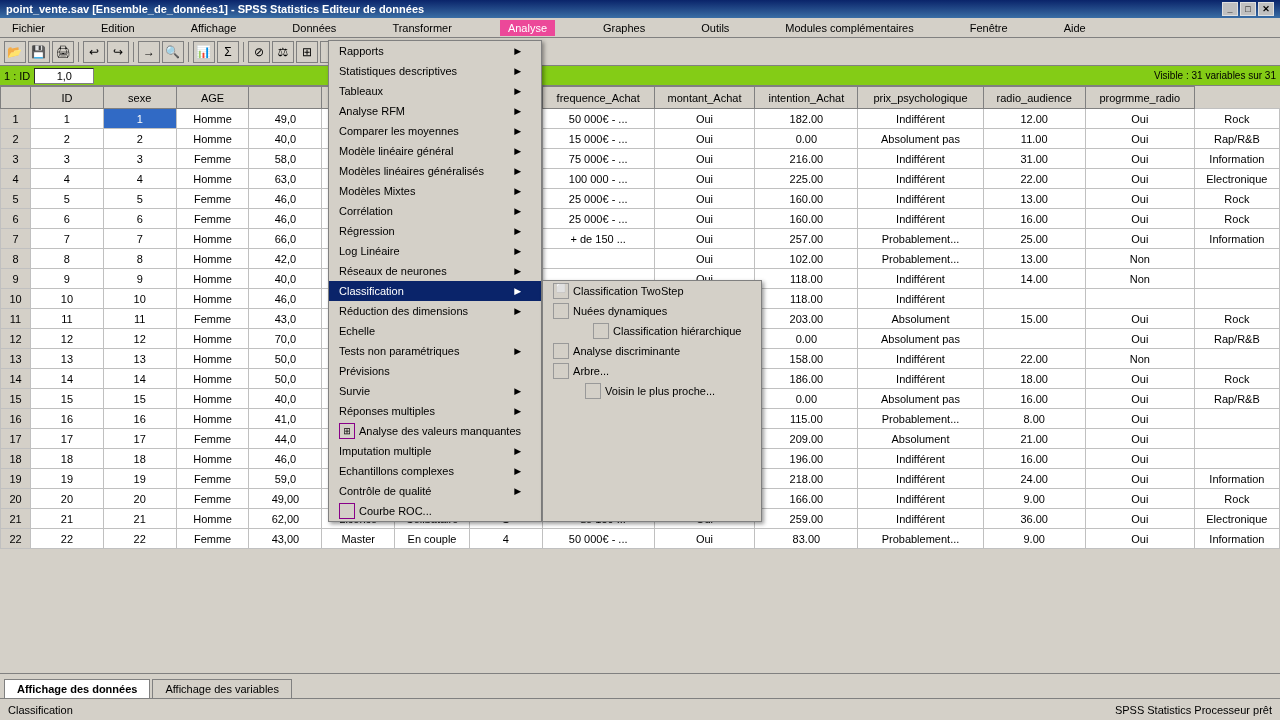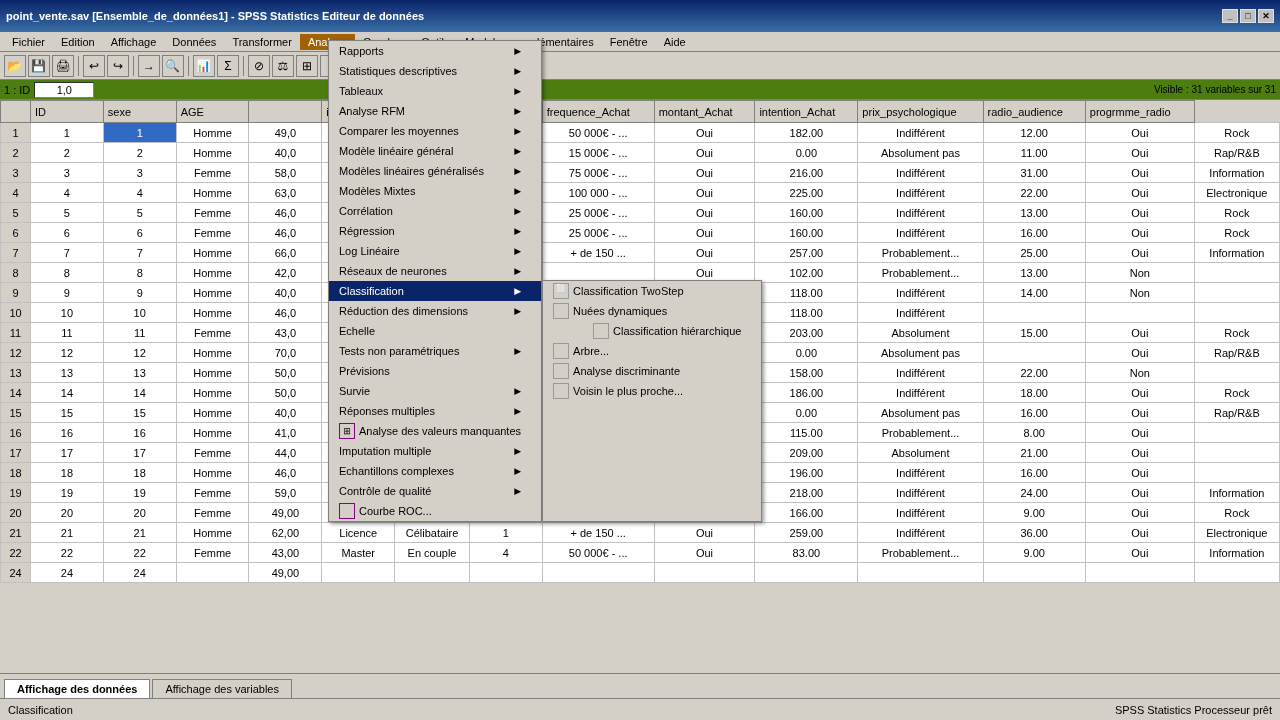--- a/index.html
+++ b/index.html
@@ -2,21 +2,21 @@
 <html><head>
   <meta charset="utf-8">
   <style>
     * { margin: 0; padding: 0; box-sizing: border-box; }
     body { font-family: 'Segoe UI', Tahoma, Geneva, Verdana, sans-serif; font-size: 11px; background: #d4d0c8; overflow: hidden; width: 1280px; height: 720px; }
     
     
     .title-bar {
       background: linear-gradient(to bottom, #0a246a, #3a6ea5);
       color: white;
-      height: 32px;
+      height: 18px;
       display: flex;
       align-items: center;
       justify-content: space-between;
       padding: 0 6px;
       font-size: 11px;
       font-weight: bold;
     }
     .title-bar-buttons { display: flex; gap: 2px; }
     .tb-btn {
       width: 16px; height: 14px;
@@ -27,28 +27,29 @@
     }
 
     
     .menu-bar {
       background: #d4d0c8;
       border-bottom: 1px solid #808080;
       height: 20px;
       display: flex;
       align-items: center;
       padding: 0 4px;
+      gap: 40px;
     }
     .menu-item {
       padding: 2px 8px;
       cursor: pointer;
       font-size: 11px;
       color: #000;
     }
-    .menu-item.active { background: #a16207; color: white; }
+    .menu-item.active { background: #ec4899; color: white; }
 
     
     .toolbar {
       background: #d4d0c8;
       border-bottom: 1px solid #808080;
       height: 28px;
       display: flex;
       align-items: center;
       padding: 2px 4px;
       gap: 2px;
@@ -57,21 +58,21 @@
       width: 22px; height: 22px;
       background: #d4d0c8;
       border: 1px solid #808080;
       display: flex; align-items: center; justify-content: center;
       font-size: 12px; cursor: pointer;
     }
     .tb-sep { width: 1px; height: 20px; background: #808080; margin: 0 2px; }
 
     
     .var-bar {
-      background: #4d7c0f;
+      background: #84cc16;
       border-bottom: 1px solid #808080;
       height: 20px;
       display: flex;
       align-items: center;
       padding: 0 4px;
       justify-content: space-between;
     }
     .var-bar-left { display: flex; align-items: center; gap: 4px; }
     .var-label { font-size: 11px; }
     .var-value-input {
@@ -93,21 +94,21 @@
     }
     .data-grid {
       width: 100%;
       border-collapse: collapse;
       font-size: 11px;
     }
     .data-grid th {
       background: #d4d0c8;
       border: 1px solid #808080;
       padding: 2px 4px;
-      text-align: left;
+      text-align: center;
       font-weight: normal;
       min-width: 60px;
       height: 22px;
       white-space: nowrap;
     }
     .data-grid th.row-header { min-width: 30px; width: 30px; }
     .data-grid td {
       border: 1px solid #c0c0c0;
       padding: 2px 4px;
       text-align: center;
@@ -634,37 +635,20 @@
             <td>En couple</td>
             <td>4</td>
             <td>50 000€ - ...</td>
             <td>Oui</td>
             <td>83.00</td>
             <td>Probablement...</td>
             <td>9.00</td>
             <td>Oui</td>
             <td>Information</td>
           </tr>
-          <tr>
-            <td class="row-num">24</td>
-            <td>24</td>
-            <td>24</td>
-            <td></td>
-            <td>49,00</td>
-            <td></td>
-            <td></td>
-            <td></td>
-            <td></td>
-            <td></td>
-            <td></td>
-            <td></td>
-            <td></td>
-            <td></td>
-            <td></td>
-          </tr>
         </tbody>
     </table>
   </div>
 </div>
 
 <div class="dropdown-overlay" style="top: 40px; left: 286px; padding-left: 42px;">
 
   <div class="dropdown-menu" style="min-width: 210px;">
     <div class="dropdown-item">
       <span>Rapports</span>
@@ -781,31 +765,31 @@
     </div>
     <div class="dropdown-item">
       <span style="display:flex;align-items:center;margin-left:40px;">
         <span style="width:16px;height:16px;border:1px solid #999;margin-right:4px;display:inline-block;background:#d4d0c8;"></span>
         Classification hiérarchique
       </span>
     </div>
     <div class="dropdown-item">
       <span style="display:flex;align-items:center;">
         <span style="width:16px;height:16px;border:1px solid #999;margin-right:4px;display:inline-block;background:#d4d0c8;"></span>
+        Analyse discriminante
+      </span>
+    </div>
+    <div class="dropdown-item">
+      <span style="display:flex;align-items:center;">
+        <span style="width:16px;height:16px;border:1px solid #999;margin-right:4px;display:inline-block;background:#d4d0c8;"></span>
         Arbre...
       </span>
     </div>
     <div class="dropdown-item">
-      <span style="display:flex;align-items:center;">
-        <span style="width:16px;height:16px;border:1px solid #999;margin-right:4px;display:inline-block;background:#d4d0c8;"></span>
-        Analyse discriminante
-      </span>
-    </div>
-    <div class="dropdown-item">
-      <span style="display:flex;align-items:center;">
+      <span style="display:flex;align-items:center;margin-left:32px;">
         <span style="width:16px;height:16px;border:1px solid #999;margin-right:4px;display:inline-block;background:#d4d0c8;"></span>
         Voisin le plus proche...
       </span>
     </div>
   </div>
 </div>
 
 <div class="bottom-tabs" style="position:absolute; bottom: 22px; left: 0; right: 0;">
   <div class="tab active">Affichage des données</div>
   <div class="tab">Affichage des variables</div>

